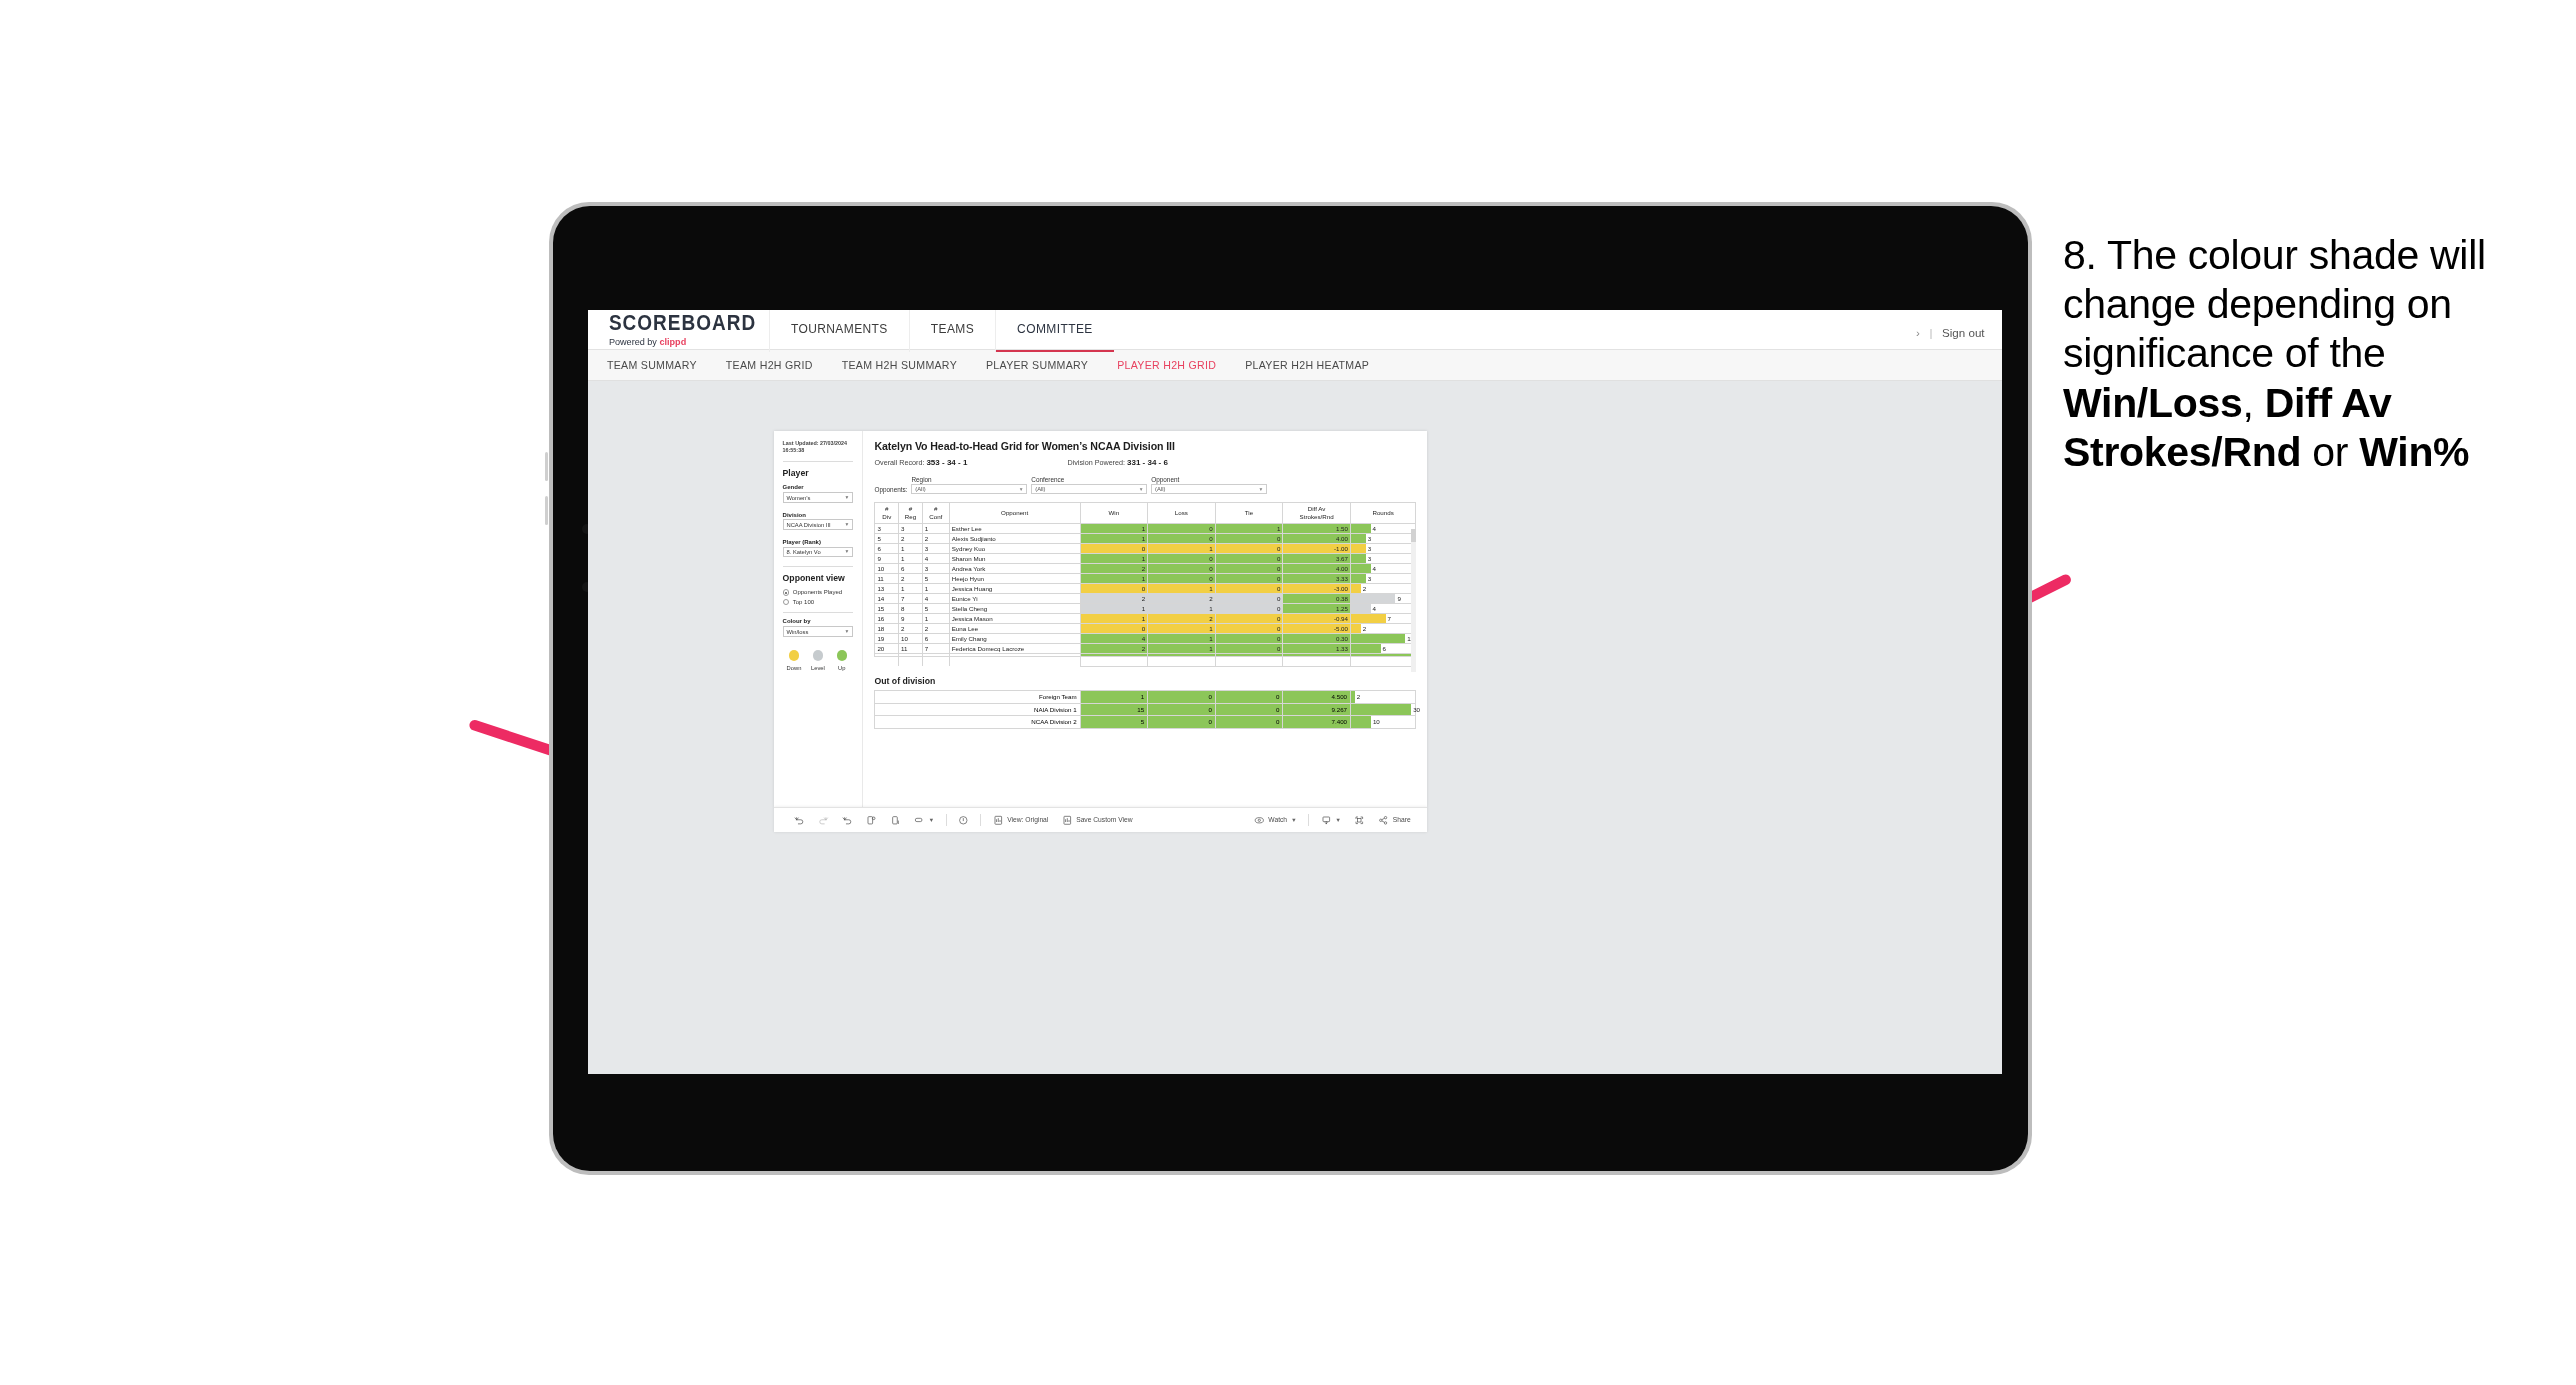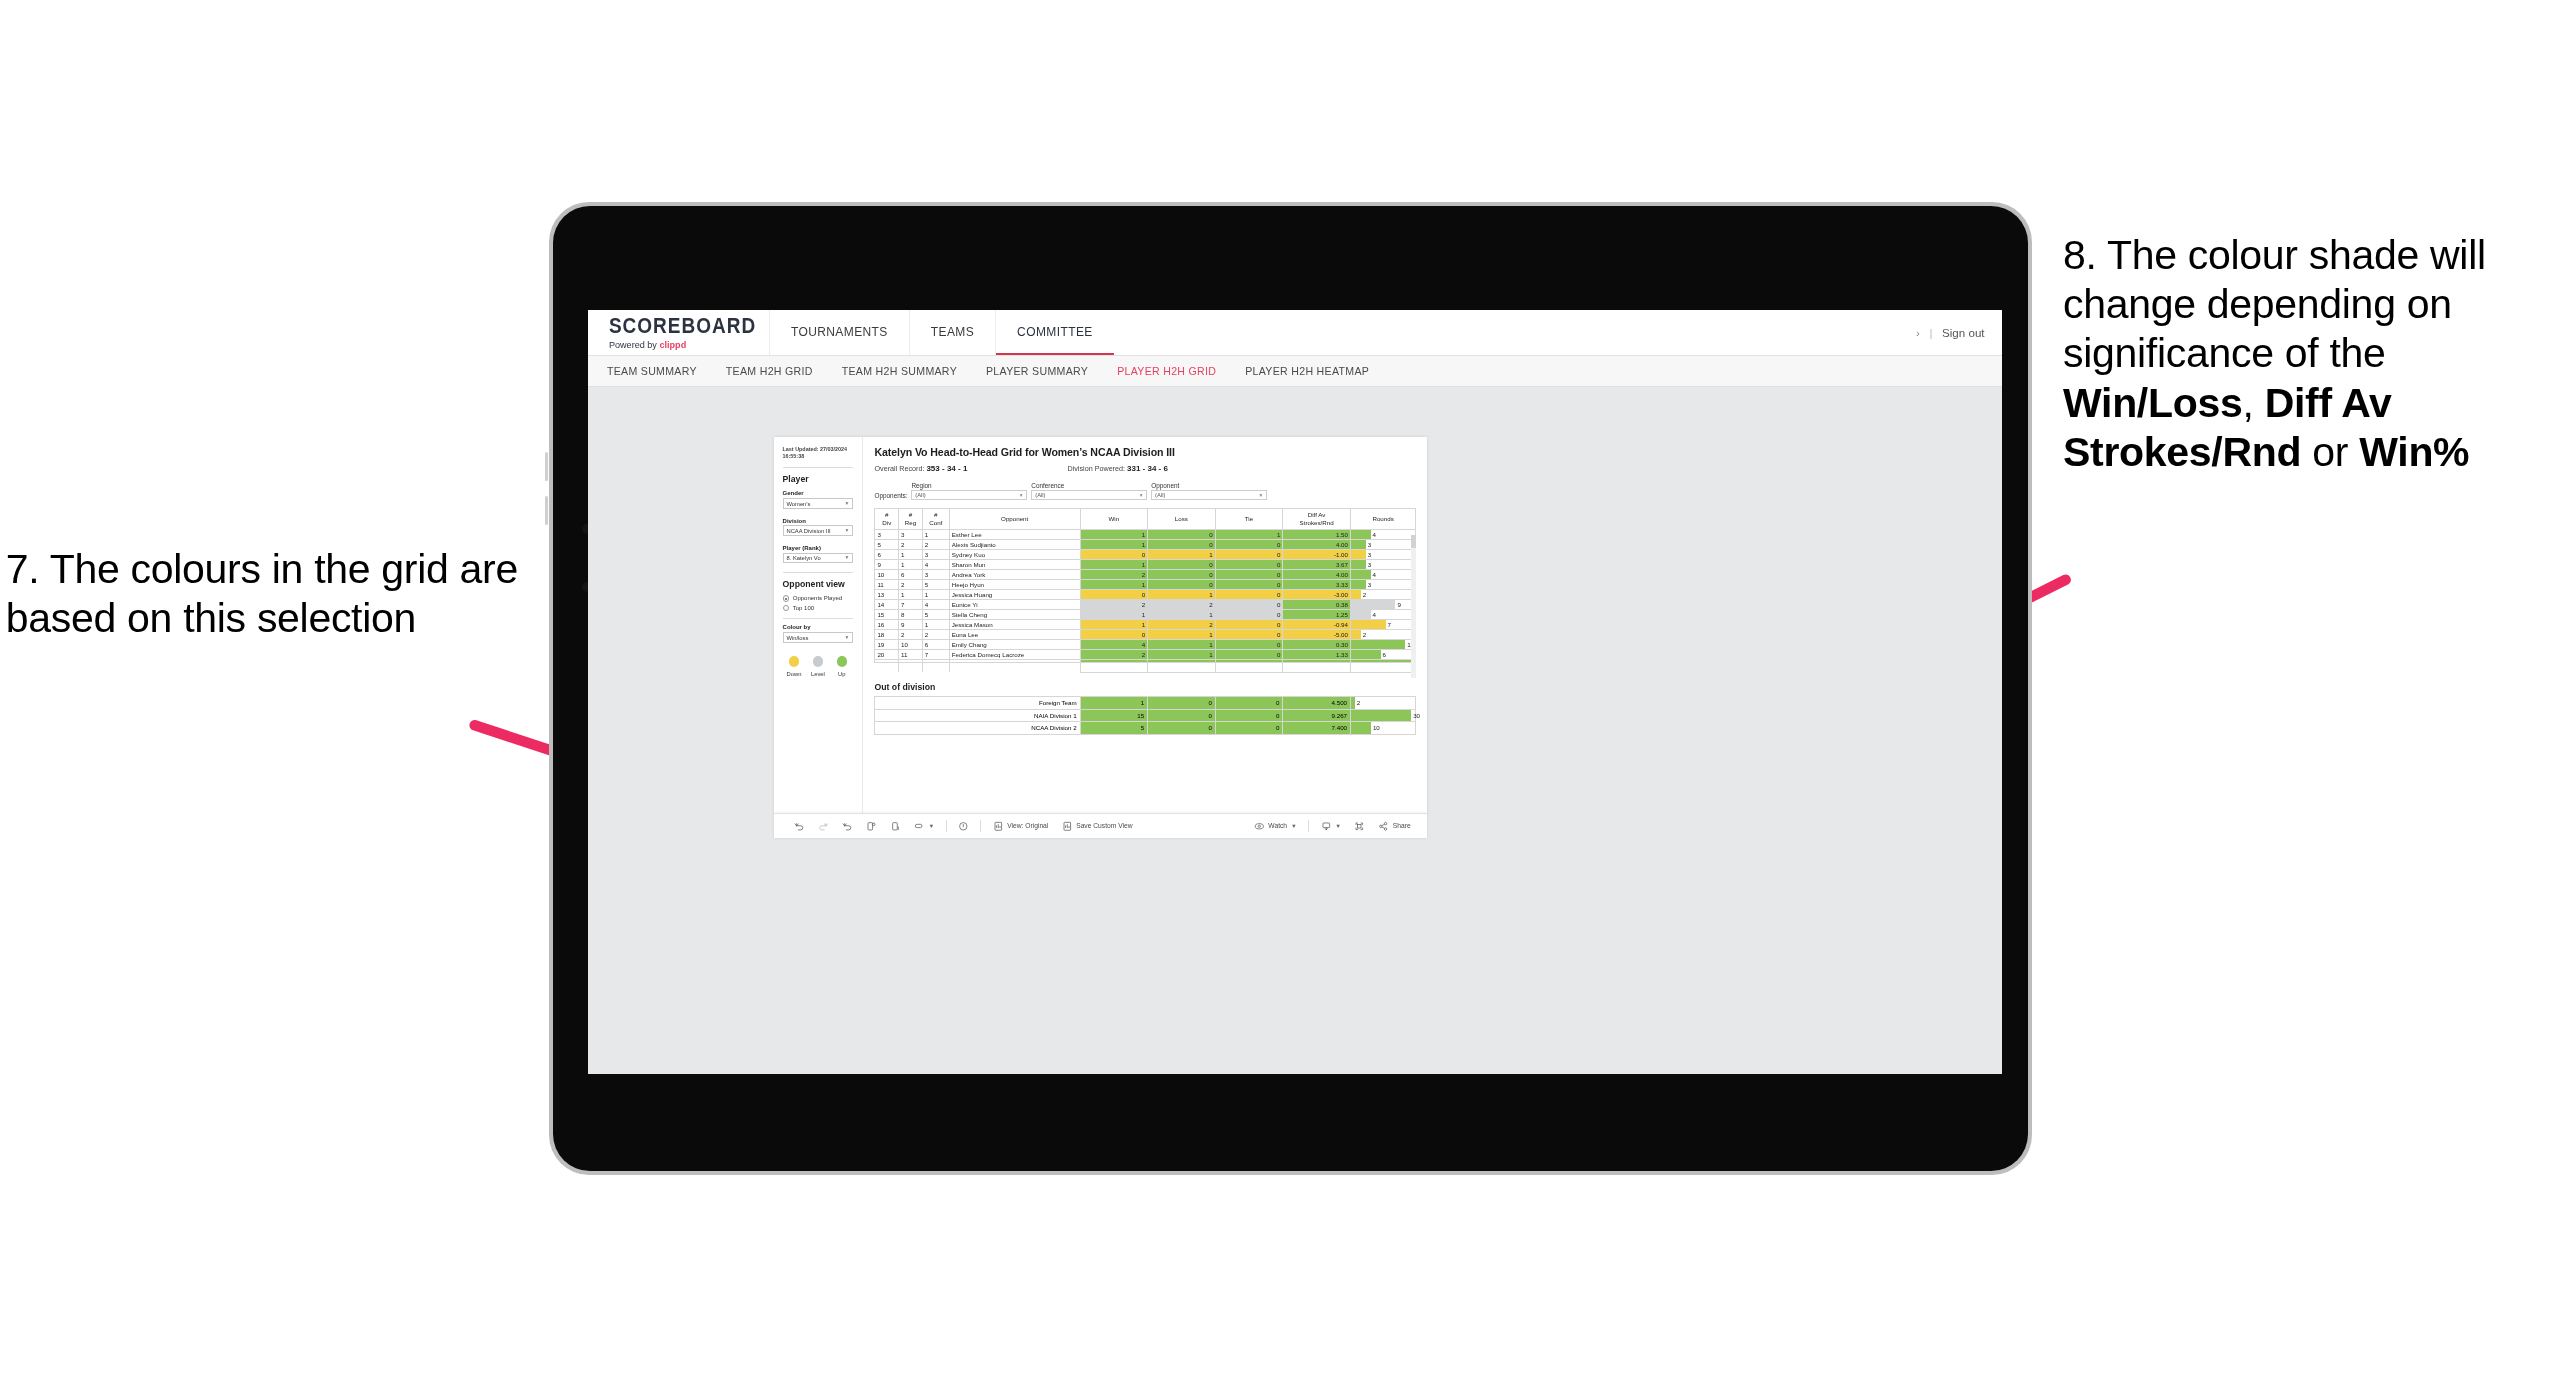--- a/index.html
+++ b/index.html
@@ -46,21 +46,21 @@
   
   #screen {
     position: absolute; left: 35px; top: 104px;
     width: 1414px; height: 764px;
     background: #e6e8ea;
     overflow: hidden;
   }
 
   
   #app-header {
-    height: 46px; background: #ffffff;
+    height: 40px; background: #ffffff;
     display: flex; align-items: center;
     border-bottom: 1px solid #e2e2e2;
     position: relative;
   }
   #brand { padding-left: 21px; width: 181px; }
   #brand .bmain {
     font-family: "Liberation Sans", sans-serif;
     font-weight: bold; font-size: 19px; letter-spacing: 1px;
     color: #2c3340; line-height: 1; transform: scaleY(1.15); transform-origin: left top;
   }
@@ -180,21 +180,20 @@
   #toolbar .sep { width:1px; height:11.6px; background:#dcdcdc; margin:0 4.8px;}
   #toolbar .ico { display:inline-flex; }
   #toolbar .rightgrp { margin-left:auto; display:flex; align-items:center; padding-right: 9.6px;}
   .car7 { font-size:5.8px; color:#666; }
 </style>
 </head>
 <body>
 
 <div id="stage">
 
-  <div class="annot" id="annot-left">7. The colours in the grid are based on this selection</div>
 
   <div class="annot" id="annot-right"><span>8. The colour shade will change depending on significance of the </span><b>Win/Loss</b><span>, </span><b>Diff Av Strokes/Rnd</b><span> or </span><b>Win%</b></div>
 
   <svg class="arrow" id="arrow-left" style="left:0;top:0;width:2576px;height:1386px;pointer-events:none;" viewBox="0 0 2675 1439" width="2576" height="1386">
     <line x1="493" y1="753" x2="860" y2="874" stroke="#ED2B63" stroke-width="11" stroke-linecap="round"></line>
     <polygon points="886,884 838,860 844,900" fill="#ED2B63"></polygon>
   </svg>
   <svg class="arrow" id="arrow-right" style="left:0;top:0;width:2576px;height:1386px;pointer-events:none;" viewBox="0 0 2675 1439" width="2576" height="1386">
     <line x1="2145" y1="602" x2="1808" y2="770" stroke="#ED2B63" stroke-width="11" stroke-linecap="round"></line>
     <polygon points="1768,790 1822,748 1826,796" fill="#ED2B63"></polygon>

